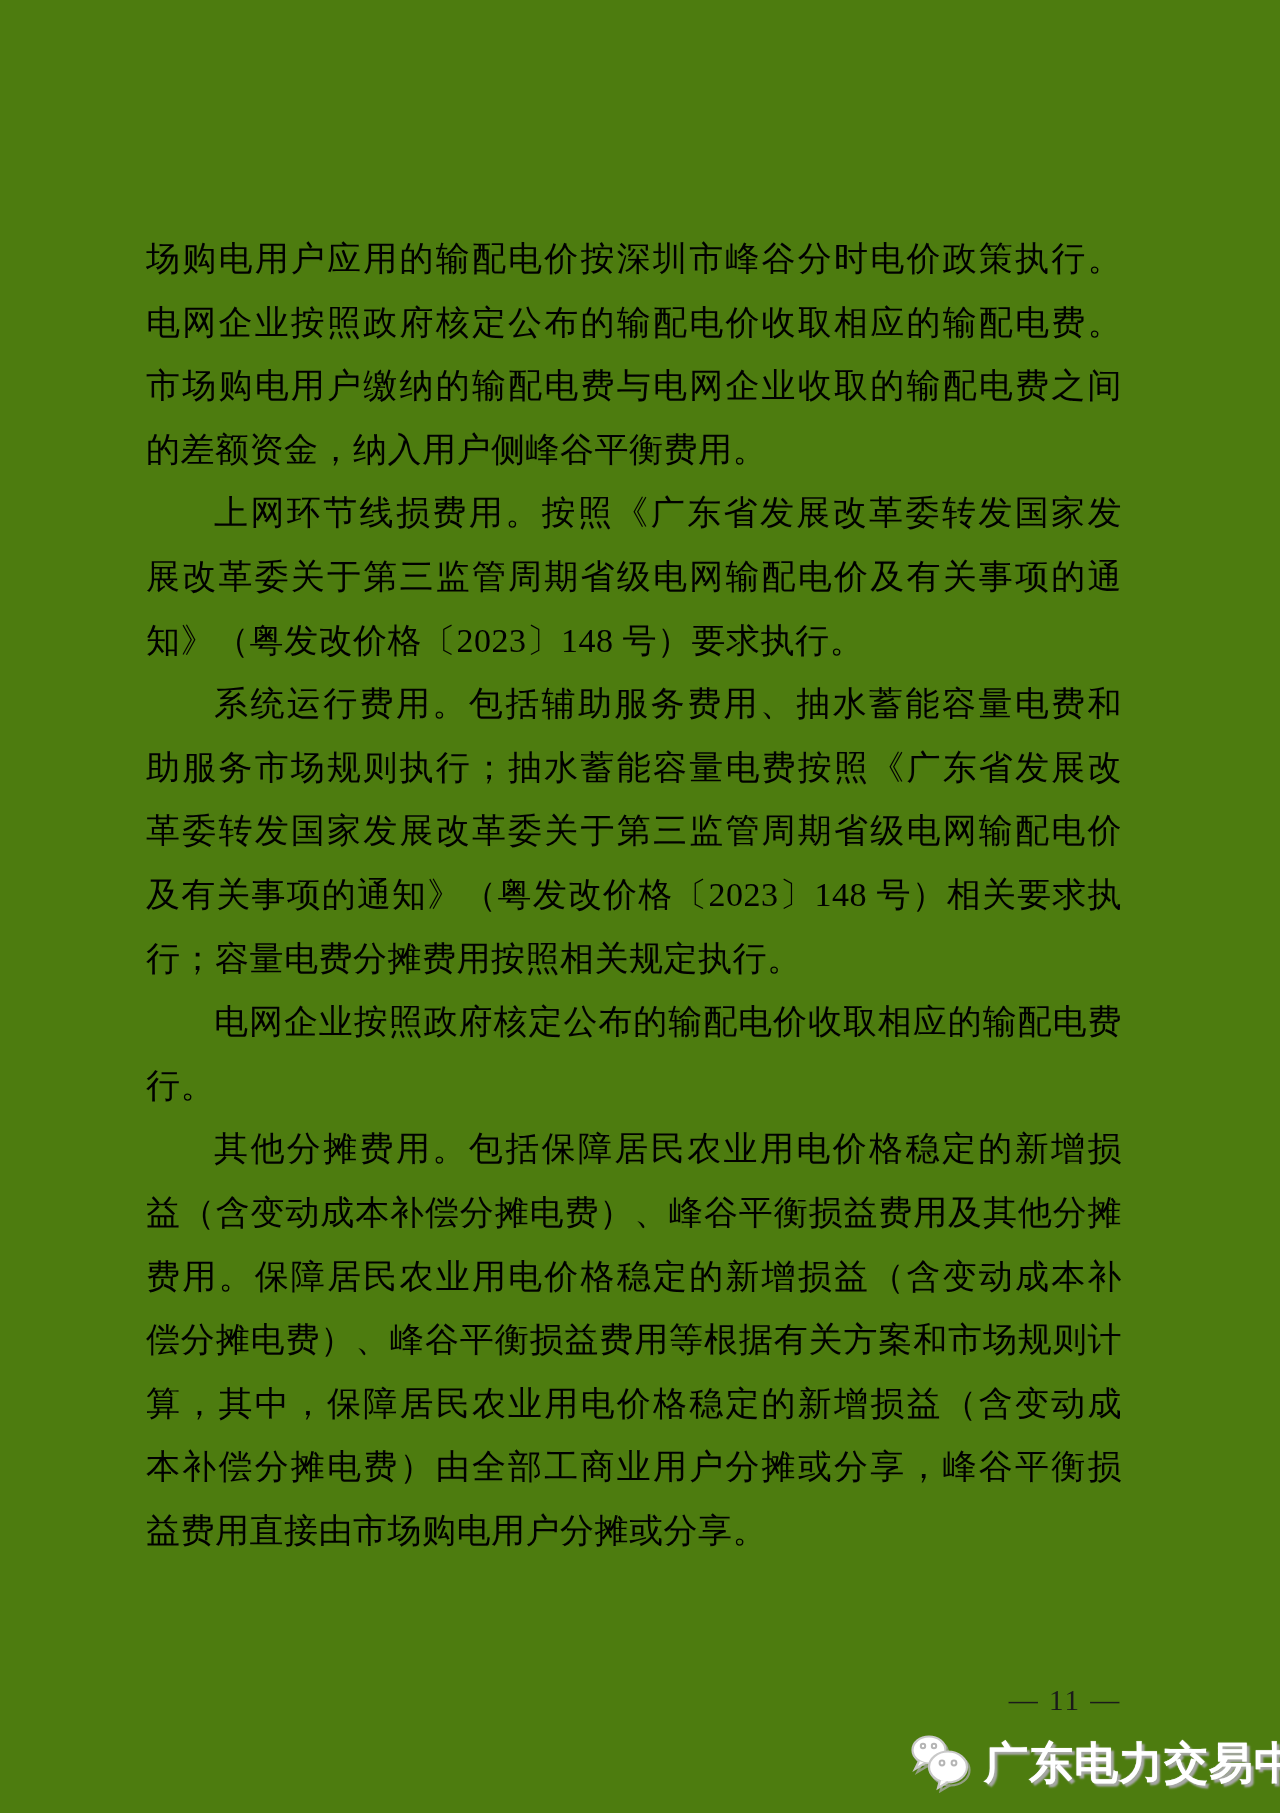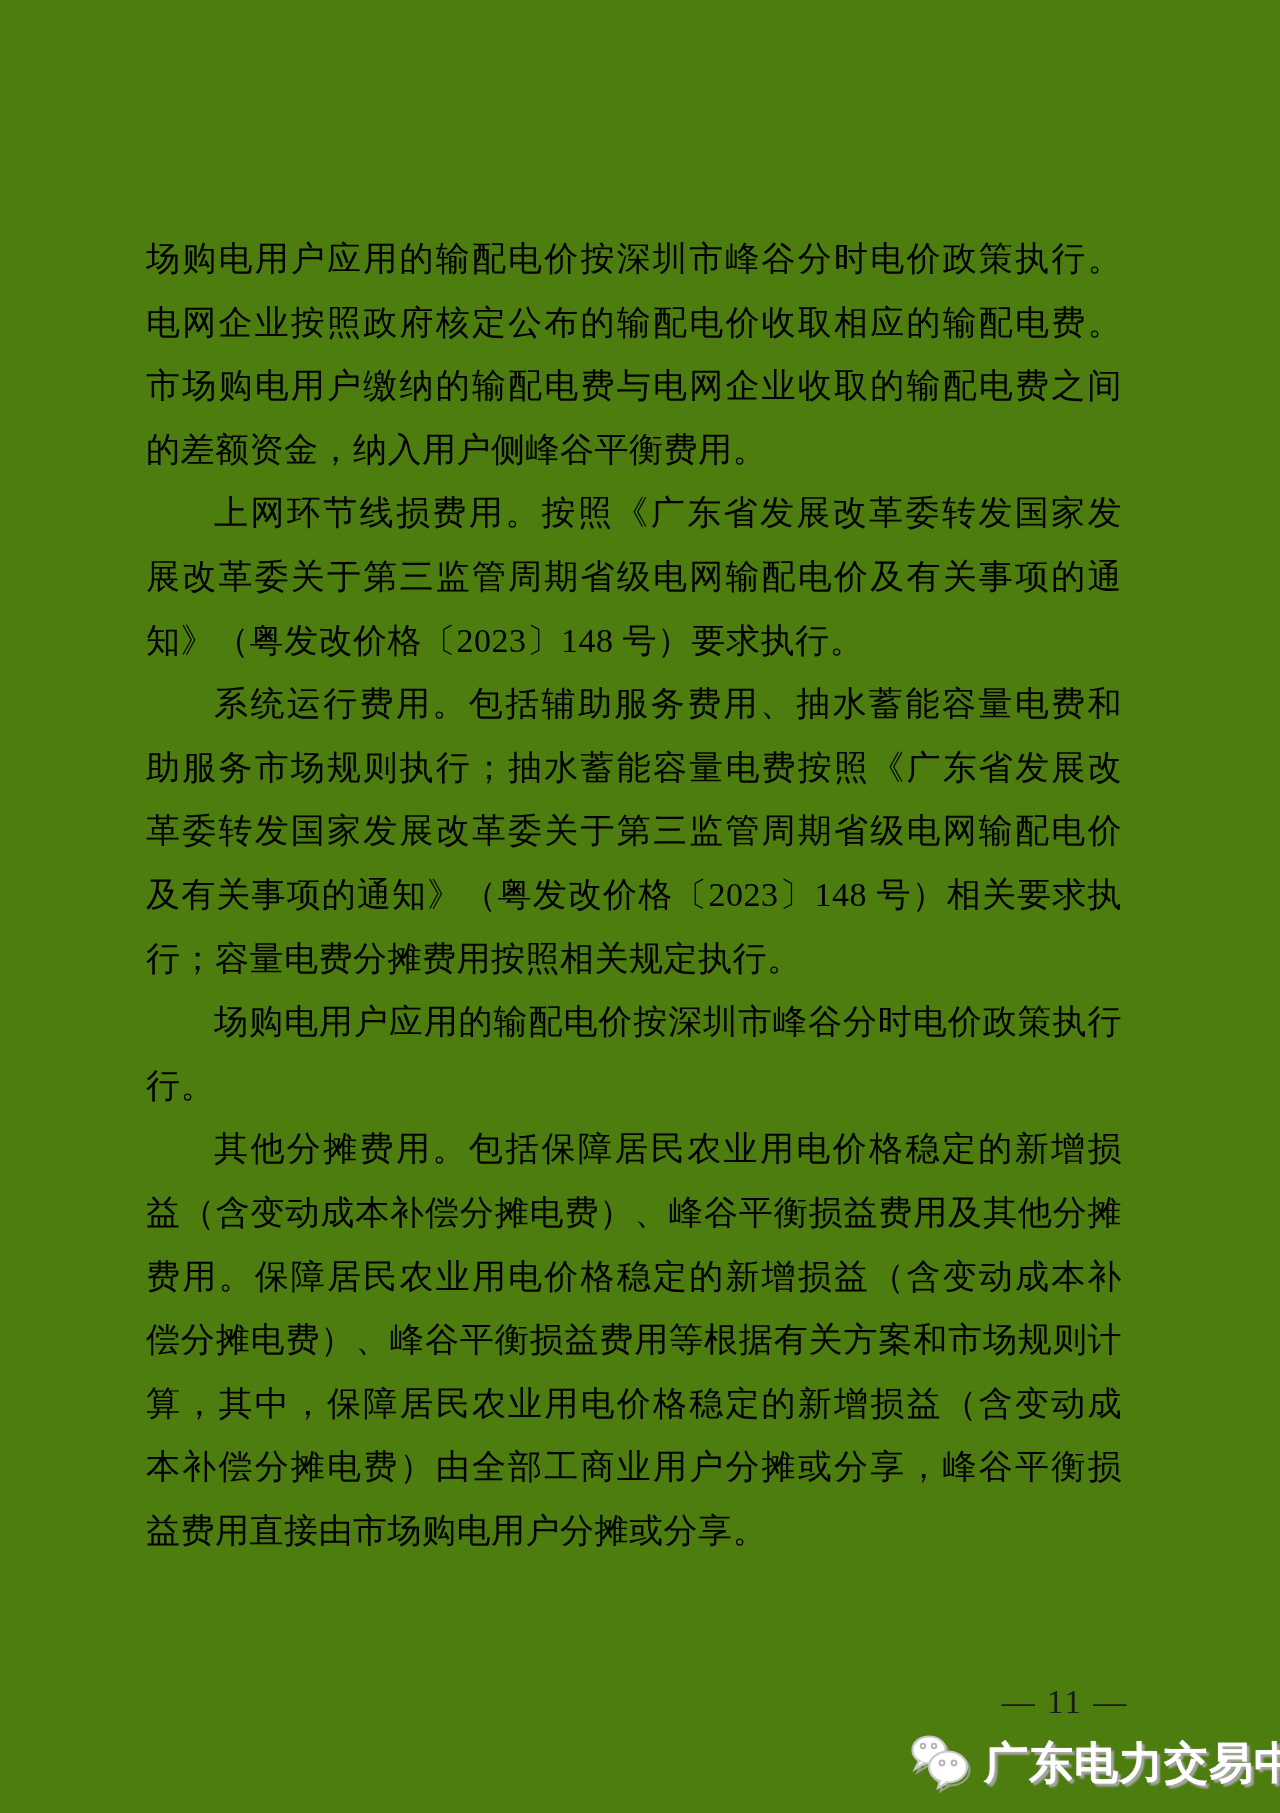--- a/index.html
+++ b/index.html
@@ -27,21 +27,21 @@
     overflow:hidden;
   }
   .line.end {
     text-align-last:left;
     -moz-text-align-last:left;
   }
   .line.indent { text-indent:68px; }
   .pageno {
     position:absolute;
     top:1684px; left:995px; width:140px;
-    font-size:33px;
+    font-size:29px;
     text-align:center;
     letter-spacing:2px;
     color:#1a1a1a;
   }
   .brand {
     position:absolute;
     top:1733px; left:908px;
     display:flex; align-items:center; gap:10px;
   }
   .brand-text {
@@ -66,21 +66,21 @@
       <div class="line">市场购电用户缴纳的输配电费与电网企业收取的输配电费之间</div>
       <div class="line end">的差额资金，纳入用户侧峰谷平衡费用。</div>
       <div class="line indent">上网环节线损费用。按照《广东省发展改革委转发国家发</div>
       <div class="line">展改革委关于第三监管周期省级电网输配电价及有关事项的通</div>
       <div class="line end">知》（粤发改价格〔2023〕148 号）要求执行。</div>
       <div class="line indent">系统运行费用。包括辅助服务费用、抽水蓄能容量电费和</div>
       <div class="line">助服务市场规则执行；抽水蓄能容量电费按照《广东省发展改</div>
       <div class="line">革委转发国家发展改革委关于第三监管周期省级电网输配电价</div>
       <div class="line">及有关事项的通知》（粤发改价格〔2023〕148 号）相关要求执</div>
       <div class="line end">行；容量电费分摊费用按照相关规定执行。</div>
-      <div class="line indent">场购电用户应用的输配电价按深圳市峰谷分时电价政策执行</div>
+      <div class="line indent">电网企业按照政府核定公布的输配电价收取相应的输配电费</div>
       <div class="line end">行。</div>
       <div class="line indent">其他分摊费用。包括保障居民农业用电价格稳定的新增损</div>
       <div class="line">益（含变动成本补偿分摊电费）、峰谷平衡损益费用及其他分摊</div>
       <div class="line">费用。保障居民农业用电价格稳定的新增损益（含变动成本补</div>
       <div class="line">偿分摊电费）、峰谷平衡损益费用等根据有关方案和市场规则计</div>
       <div class="line">算，其中，保障居民农业用电价格稳定的新增损益（含变动成</div>
       <div class="line">本补偿分摊电费）由全部工商业用户分摊或分享，峰谷平衡损</div>
       <div class="line end">益费用直接由市场购电用户分摊或分享。</div>
     </div>
 

